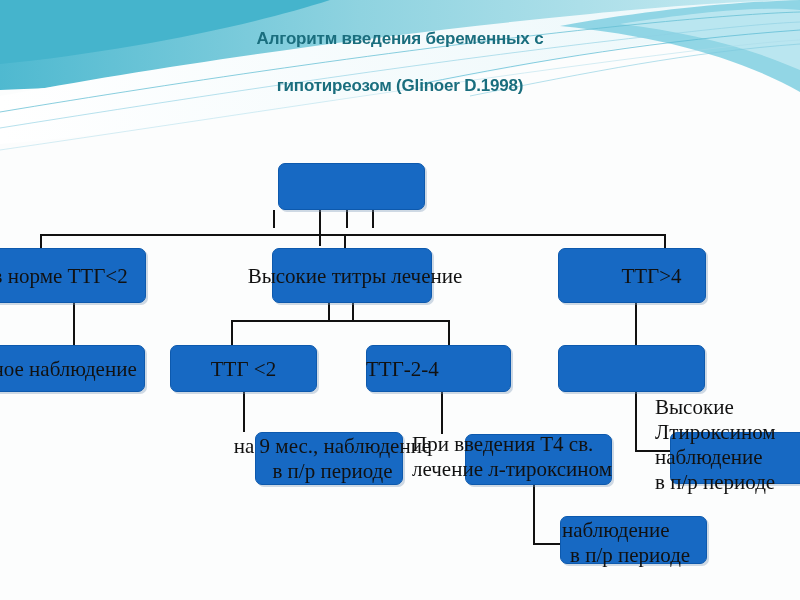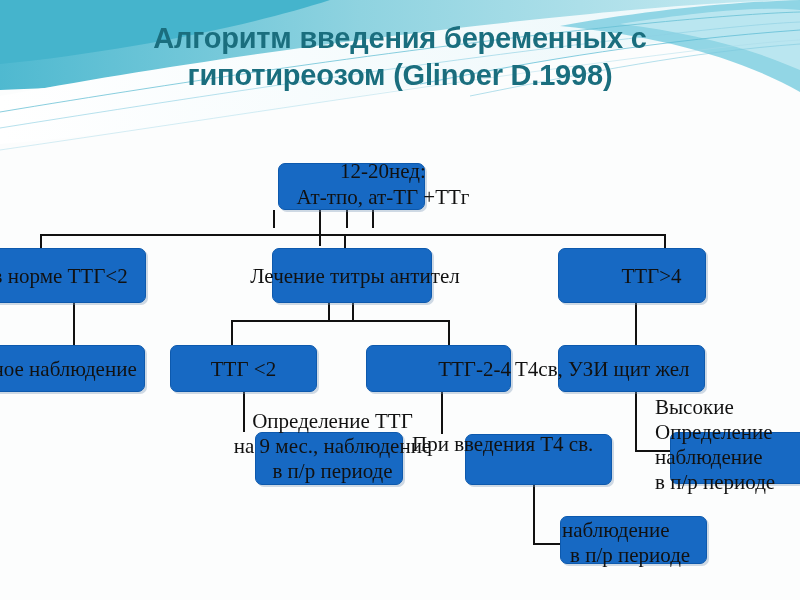--- a/index.html
+++ b/index.html
@@ -26,28 +26,28 @@
   }
 
   
   #title {
     position: absolute;
     left: 40px; top: 22px;
     width: 720px;
     text-align: center;
     font-family: "Liberation Sans", sans-serif;
     font-weight: bold;
-    font-size: 29px;
+    font-size: 17px;
     line-height: 33px;
     color: #1a6e7e;
     letter-spacing: -0.2px;
   }
   #title .ln3 {
     display: block;
-    margin-top: 4px;
+    margin-top: 14px;
     text-align: center;
   }
 
   
   .node {
     position: absolute;
     background: #1769c3;
     border-radius: 7px;
     border: 1px solid #0d59ad;
     box-shadow: 2px 2px 0 rgba(120,150,180,0.35);
@@ -153,51 +153,50 @@
   <div class="node" style="left:170px; top:345px; width:147px; height:47px;"></div>
   <div class="node" style="left:366px; top:345px; width:145px; height:47px;"></div>
   <div class="node" style="left:558px; top:345px; width:147px; height:47px;"></div>
 
   <div class="node" style="left:255px; top:432px; width:148px; height:53px;"></div>
   <div class="node" style="left:465px; top:434px; width:147px; height:51px;"></div>
   <div class="node" style="left:670px; top:432px; width:147px; height:52px;"></div>
   <div class="node" style="left:560px; top:516px; width:147px; height:48px;"></div>
 
   <div class="label" style="left:253px; top:158px; width:260px; text-align:center;">
-    <span>12-20нед:</span><br>
-    <span>Ат-тпо, ат-ТГ +ТТг</span>
+    <br>
   </div>
 
   <div class="label" style="left:-36px; top:263px; width:260px; text-align:left;">Ат в норме ТТГ&lt;2</div>
 
-  <div class="label" style="left:215px; top:263px; width:280px; text-align:center;">Лечение титры антител</div>
+  <div class="label" style="left:215px; top:263px; width:280px; text-align:center;">Высокие титры лечение</div>
 
   <div class="label" style="left:558px; top:263px; width:147px; text-align:center;padding-left:40px;">ТТГ&gt;4</div>
 
   <div class="label" style="left:-58px; top:356px; width:260px; text-align:left;">Обычное наблюдение</div>
 
   <div class="label" style="left:170px; top:356px; width:147px; text-align:center;">ТТГ &lt;2</div>
 
-  <div class="label" style="left:366px; top:356px; width:145px; text-align:right;">ТТГ-2-4</div>
-
-  <div class="label" style="left:515px; top:356px; width:240px; text-align:left;">Т4св, УЗИ щит жел</div>
+  <div class="label" style="left:366px; top:356px; width:145px; text-align:left;">ТТГ-2-4</div>
+
 
   <div class="label two" style="left:225px; top:409px; width:215px; text-align:center;">
-    <span>Определение ТТГ</span><br>
+    <br>
     <span>на 9 мес., наблюдение</span><br>
     <span>в п/р периоде</span>
   </div>
 
   <div class="label two" style="left:412px; top:432px; width:260px; text-align:left;">
     <span>При введения  Т4 св.</span><br>
+    <span>лечение л-тироксином</span>
   </div>
 
   <div class="label two" style="left:655px; top:395px; width:190px; text-align:left;">
     <span>Высокие</span><br>
-    <span>Определение</span><br>
+    <span>Лтироксином</span><br>
     <span>наблюдение</span><br>
     <span>в п/р периоде</span>
   </div>
 
   <div class="label two" style="left:562px; top:518px; width:190px; text-align:left;">
     <span>наблюдение</span><br>
     <span style="padding-left:8px;">в п/р периоде</span>
   </div>
 
 </div>

